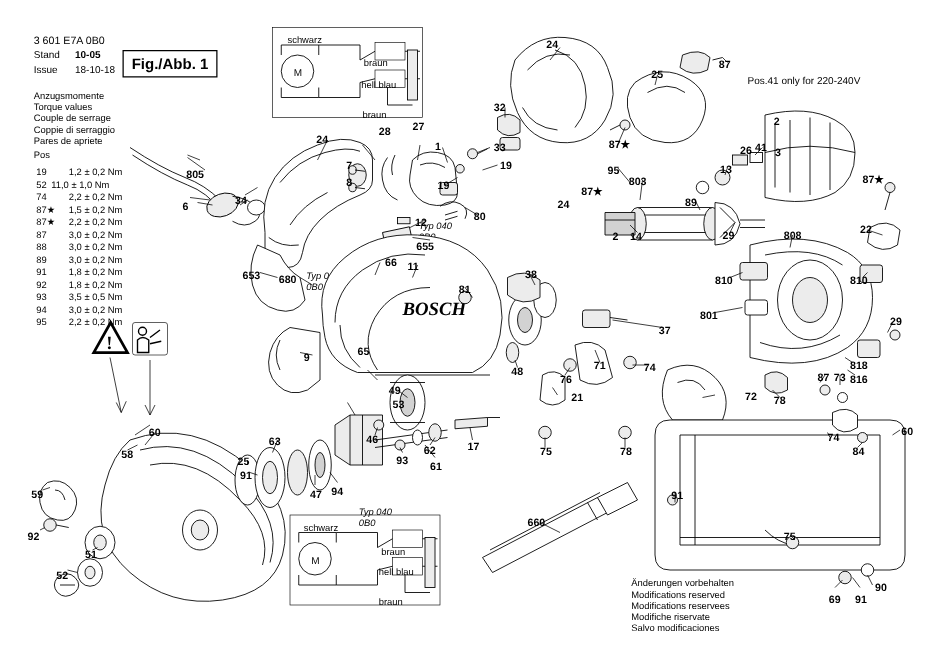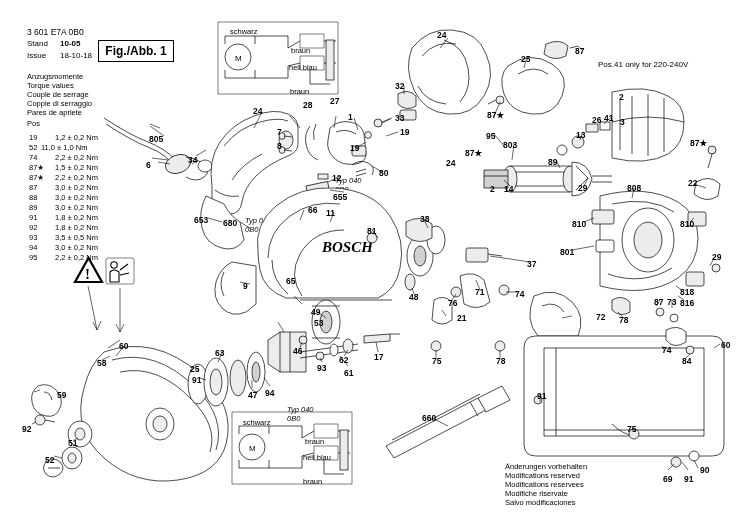--- a/index.html
+++ b/index.html
@@ -535,21 +535,21 @@
       <div class="num" style="left: 496px; top: 356px;">78</div>
       <div class="num" style="left: 596px; top: 312px;">72</div>
       <div class="num" style="left: 537px; top: 391px;">91</div>
       <div class="num" style="left: 422px; top: 413px;">660</div>
       <div class="num" style="left: 627px; top: 424px;">75</div>
       <div class="num" style="left: 663px; top: 474px;">69</div>
       <div class="num" style="left: 700px; top: 465px;">90</div>
       <div class="num" style="left: 684px; top: 474px;">91</div>
       <div class="num" style="left: 97px; top: 358px;">58</div>
       <div class="num" style="left: 119px; top: 341px;">60</div>
-      <div class="num" style="left: 25px; top: 390px; margin-left: 32px;">59</div>
+      <div class="num" style="left: 25px; top: 390px;">59</div>
       <div class="num" style="left: 22px; top: 424px;">92</div>
       <div class="num" style="left: 68px; top: 438px;">51</div>
       <div class="num" style="left: 45px; top: 455px;">52</div>
       <div class="num" style="left: 446px; top: 158px;">24</div>
       <div class="num" style="left: 465px; top: 148px;">87★</div>
     </div>
 
 </div>
 
 </body></html>

